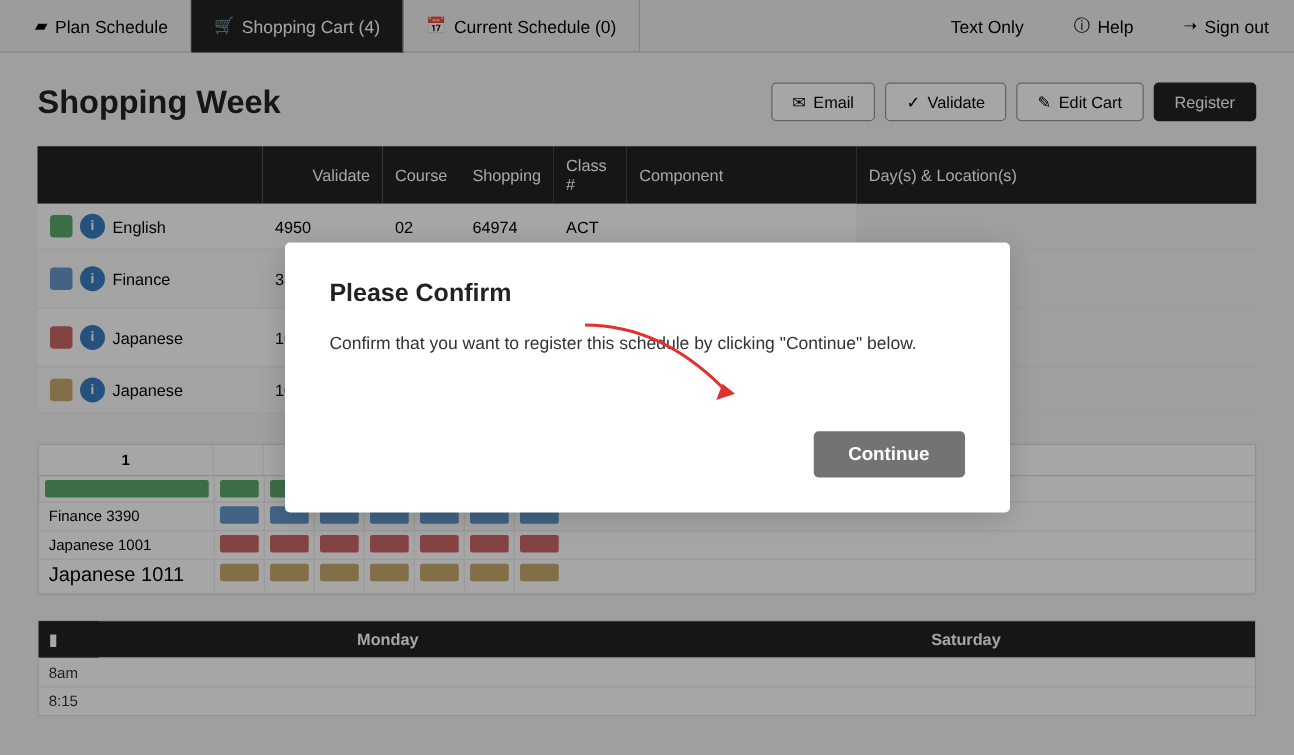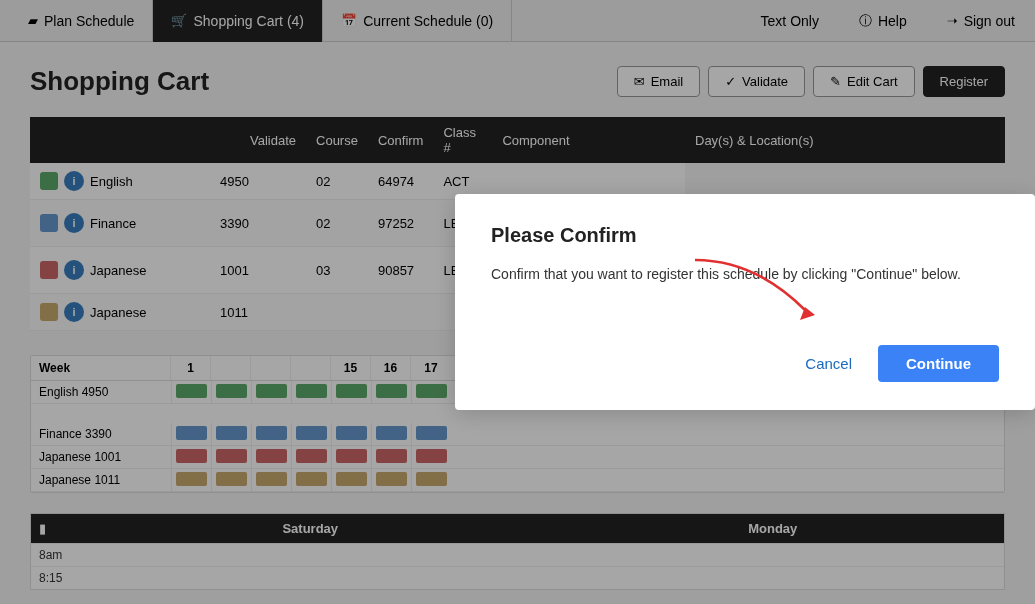--- a/index.html
+++ b/index.html
@@ -116,21 +116,21 @@
     .week-section { margin-bottom: 20px; }
     .week-title { font-size: 22px; font-weight: bold; color: #222; margin-bottom: 10px; }
 
     
     .modal-overlay {
       position: fixed;
       top: 0; left: 0; right: 0; bottom: 0;
       background: rgba(0,0,0,0.35);
       display: flex;
       align-items: center;
-      justify-content: flex-end;
+      justify-content: center;
       z-index: 100;
     }
     .modal {
       background: #fff;
       border-radius: 4px;
       width: 580px;
       padding: 30px 36px 28px 36px;
       position: relative;
       box-shadow: 0 4px 24px rgba(0,0,0,0.18);
     }
@@ -154,21 +154,21 @@
     }
     .btn-cancel {
       background: transparent;
       border: none;
       color: #1a6bbf;
       font-size: 15px;
       cursor: pointer;
       padding: 8px 14px;
     }
     .btn-continue {
-      background: #3b82f6;
+      background: #737373;
       color: #fff;
       border: none;
       border-radius: 4px;
       font-size: 15px;
       padding: 10px 28px;
       cursor: pointer;
       font-weight: bold;
     }
   </style>
 </head>
@@ -200,21 +200,21 @@
     <div class="nav-item">
       <span class="nav-icon">➝</span>
       <span>Sign out</span>
     </div>
   </div>
 </nav>
 
 <div class="page-content">
 
   <div class="page-header">
-    <h1 class="page-title">Shopping Cart</h1>
+    <h1 class="page-title">Shopping Week</h1>
     <div class="header-actions">
       <button class="btn">
         <span>✉</span>
         <span>Email</span>
       </button>
       <button class="btn">
         <span>✓</span>
         <span>Validate</span>
       </button>
       <button class="btn">
@@ -226,21 +226,21 @@
       </button>
     </div>
   </div>
 
   <table class="schedule-table">
     <thead>
       <tr>
         <th style="width:180px"></th>
         <th style="padding-left:40px">Validate</th>
         <th>Course</th>
-        <th>Confirm</th>
+        <th>Shopping</th>
         <th>Class #</th>
         <th>Component</th>
         <th style="width:320px">Day(s) &amp; Location(s)</th>
       </tr>
     </thead>
     <tbody id="schedule-tbody">
         <tr>
     <td>
       <div class="td-color-info">
         <span class="color-dot" style="background:#5daa6b;"></span>
@@ -297,56 +297,54 @@
     <td>INE</td>
   </tr>
       </tbody>
   </table>
 
   <div class="week-section">
 
     <div style="background:#fff; border:1px solid #ddd; overflow:hidden; border-radius:2px; margin-bottom:16px;">
 
       <div style="display:grid; grid-template-columns:140px 40px 40px 40px 40px 40px 40px 40px; background:#fff; border-bottom:1px solid #ddd;">
-        <div style="padding:5px 8px; font-size:12px; font-weight:bold; border-right:1px solid #eee;">Week</div>
         <div style="padding:5px 4px; font-size:12px; font-weight:bold; text-align:center; border-right:1px solid #eee;">1</div>
         <div style="padding:5px 4px; font-size:12px; border-right:1px solid #eee;"></div>
         <div style="padding:5px 4px; font-size:12px; border-right:1px solid #eee;"></div>
         <div style="padding:5px 4px; font-size:12px; border-right:1px solid #eee;"></div>
         <div style="padding:5px 4px; font-size:12px; font-weight:bold; text-align:center; border-right:1px solid #eee;">15</div>
         <div style="padding:5px 4px; font-size:12px; font-weight:bold; text-align:center; border-right:1px solid #eee;">16</div>
         <div style="padding:5px 4px; font-size:12px; font-weight:bold; text-align:center;">17</div>
       </div>
 
       <div id="week-rows">
           <div style="display: grid; grid-template-columns: 140px 40px 40px 40px 40px 40px 40px 40px; border-bottom: 1px solid rgb(238, 238, 238);">
-    <div style="padding:4px 8px; font-size:12px;">English 4950</div>
-    <div style="padding:3px 4px; border-left:1px solid #eee;">
-              <div style="height:14px; border-radius:2px; background:#5daa6b;"></div>
-            </div>
-    <div style="padding:3px 4px; border-left:1px solid #eee;">
-              <div style="height:14px; border-radius:2px; background:#5daa6b;"></div>
-            </div>
-    <div style="padding:3px 4px; border-left:1px solid #eee;">
-              <div style="height:14px; border-radius:2px; background:#5daa6b;"></div>
-            </div>
-    <div style="padding:3px 4px; border-left:1px solid #eee;">
-              <div style="height:14px; border-radius:2px; background:#5daa6b;"></div>
-            </div>
-    <div style="padding:3px 4px; border-left:1px solid #eee;">
-              <div style="height:14px; border-radius:2px; background:#5daa6b;"></div>
-            </div>
-    <div style="padding:3px 4px; border-left:1px solid #eee;">
-              <div style="height:14px; border-radius:2px; background:#5daa6b;"></div>
-            </div>
-    <div style="padding:3px 4px; border-left:1px solid #eee;">
-              <div style="height:14px; border-radius:2px; background:#5daa6b;"></div>
-            </div>
-  </div>
-          <div style="display: grid; grid-template-columns: 140px 40px 40px 40px 40px 40px 40px 40px; border-bottom: 1px solid rgb(238, 238, 238); margin-top: 19px;">
+    <div style="padding:3px 4px; border-left:1px solid #eee;">
+              <div style="height:14px; border-radius:2px; background:#5daa6b;"></div>
+            </div>
+    <div style="padding:3px 4px; border-left:1px solid #eee;">
+              <div style="height:14px; border-radius:2px; background:#5daa6b;"></div>
+            </div>
+    <div style="padding:3px 4px; border-left:1px solid #eee;">
+              <div style="height:14px; border-radius:2px; background:#5daa6b;"></div>
+            </div>
+    <div style="padding:3px 4px; border-left:1px solid #eee;">
+              <div style="height:14px; border-radius:2px; background:#5daa6b;"></div>
+            </div>
+    <div style="padding:3px 4px; border-left:1px solid #eee;">
+              <div style="height:14px; border-radius:2px; background:#5daa6b;"></div>
+            </div>
+    <div style="padding:3px 4px; border-left:1px solid #eee;">
+              <div style="height:14px; border-radius:2px; background:#5daa6b;"></div>
+            </div>
+    <div style="padding:3px 4px; border-left:1px solid #eee;">
+              <div style="height:14px; border-radius:2px; background:#5daa6b;"></div>
+            </div>
+  </div>
+          <div style="display: grid; grid-template-columns: 140px 40px 40px 40px 40px 40px 40px 40px; border-bottom: 1px solid rgb(238, 238, 238);">
     <div style="padding:4px 8px; font-size:12px;">Finance 3390</div>
     <div style="padding:3px 4px; border-left:1px solid #eee;">
               <div style="height:14px; border-radius:2px; background:#6699cc;"></div>
             </div>
     <div style="padding:3px 4px; border-left:1px solid #eee;">
               <div style="height:14px; border-radius:2px; background:#6699cc;"></div>
             </div>
     <div style="padding:3px 4px; border-left:1px solid #eee;">
               <div style="height:14px; border-radius:2px; background:#6699cc;"></div>
             </div>
@@ -381,21 +379,21 @@
               <div style="height:14px; border-radius:2px; background:#cc6666;"></div>
             </div>
     <div style="padding:3px 4px; border-left:1px solid #eee;">
               <div style="height:14px; border-radius:2px; background:#cc6666;"></div>
             </div>
     <div style="padding:3px 4px; border-left:1px solid #eee;">
               <div style="height:14px; border-radius:2px; background:#cc6666;"></div>
             </div>
   </div>
           <div style="display: grid; grid-template-columns: 140px 40px 40px 40px 40px 40px 40px 40px; border-bottom: 1px solid rgb(238, 238, 238);">
-    <div style="padding:4px 8px; font-size:12px;">Japanese 1011</div>
+    <div style="padding:4px 8px; font-size:16px;">Japanese 1011</div>
     <div style="padding:3px 4px; border-left:1px solid #eee;">
               <div style="height:14px; border-radius:2px; background:#c8a96e;"></div>
             </div>
     <div style="padding:3px 4px; border-left:1px solid #eee;">
               <div style="height:14px; border-radius:2px; background:#c8a96e;"></div>
             </div>
     <div style="padding:3px 4px; border-left:1px solid #eee;">
               <div style="height:14px; border-radius:2px; background:#c8a96e;"></div>
             </div>
     <div style="padding:3px 4px; border-left:1px solid #eee;">
@@ -411,22 +409,22 @@
               <div style="height:14px; border-radius:2px; background:#c8a96e;"></div>
             </div>
   </div>
         </div>
     </div>
   </div>
 
   <div style="background:#fff; border:1px solid #ddd;">
     <div style="display:grid; grid-template-columns:48px 1fr 1fr; background:#222; color:#fff;">
       <div style="padding:7px 8px; font-size:13px; background:#222;">▮</div>
+      <div style="padding:7px 8px; font-size:13px; font-weight:bold; text-align:center;">Monday</div>
       <div style="padding:7px 8px; font-size:13px; font-weight:bold; text-align:center;">Saturday</div>
-      <div style="padding:7px 8px; font-size:13px; font-weight:bold; text-align:center;">Monday</div>
     </div>
     <div style="display:grid; grid-template-columns:48px 1fr 1fr; border-top:1px solid #eee;">
       <div style="padding:4px 8px; font-size:12px; color:#333;">8am</div>
       <div style="padding:4px 8px;"></div>
       <div style="padding:4px 8px;"></div>
     </div>
     <div style="display:grid; grid-template-columns:48px 1fr 1fr; border-top:1px solid #eee;">
       <div style="padding:4px 8px; font-size:12px; color:#333;">8:15</div>
       <div style="padding:4px 8px;"></div>
       <div style="padding:4px 8px;"></div>
@@ -440,17 +438,16 @@
     <div class="modal-title">Please Confirm</div>
     <div class="modal-body">
       <span>Confirm that you want to register this schedule by clicking "Continue" below.</span>
       
       <svg style="position:absolute; bottom:80px; left:50%; transform:translateX(-70px);" width="160" height="80" viewBox="0 0 160 80">
         <path d="M20 10 Q80 10 130 60" stroke="#e03030" stroke-width="2.5" fill="none"></path>
         <polygon points="125,70 130,57 140,65" fill="#e03030"></polygon>
       </svg>
     </div>
     <div class="modal-actions">
-      <button class="btn-cancel">Cancel</button>
       <button class="btn-continue">Continue</button>
     </div>
   </div>
 </div>
 
 </body></html>

